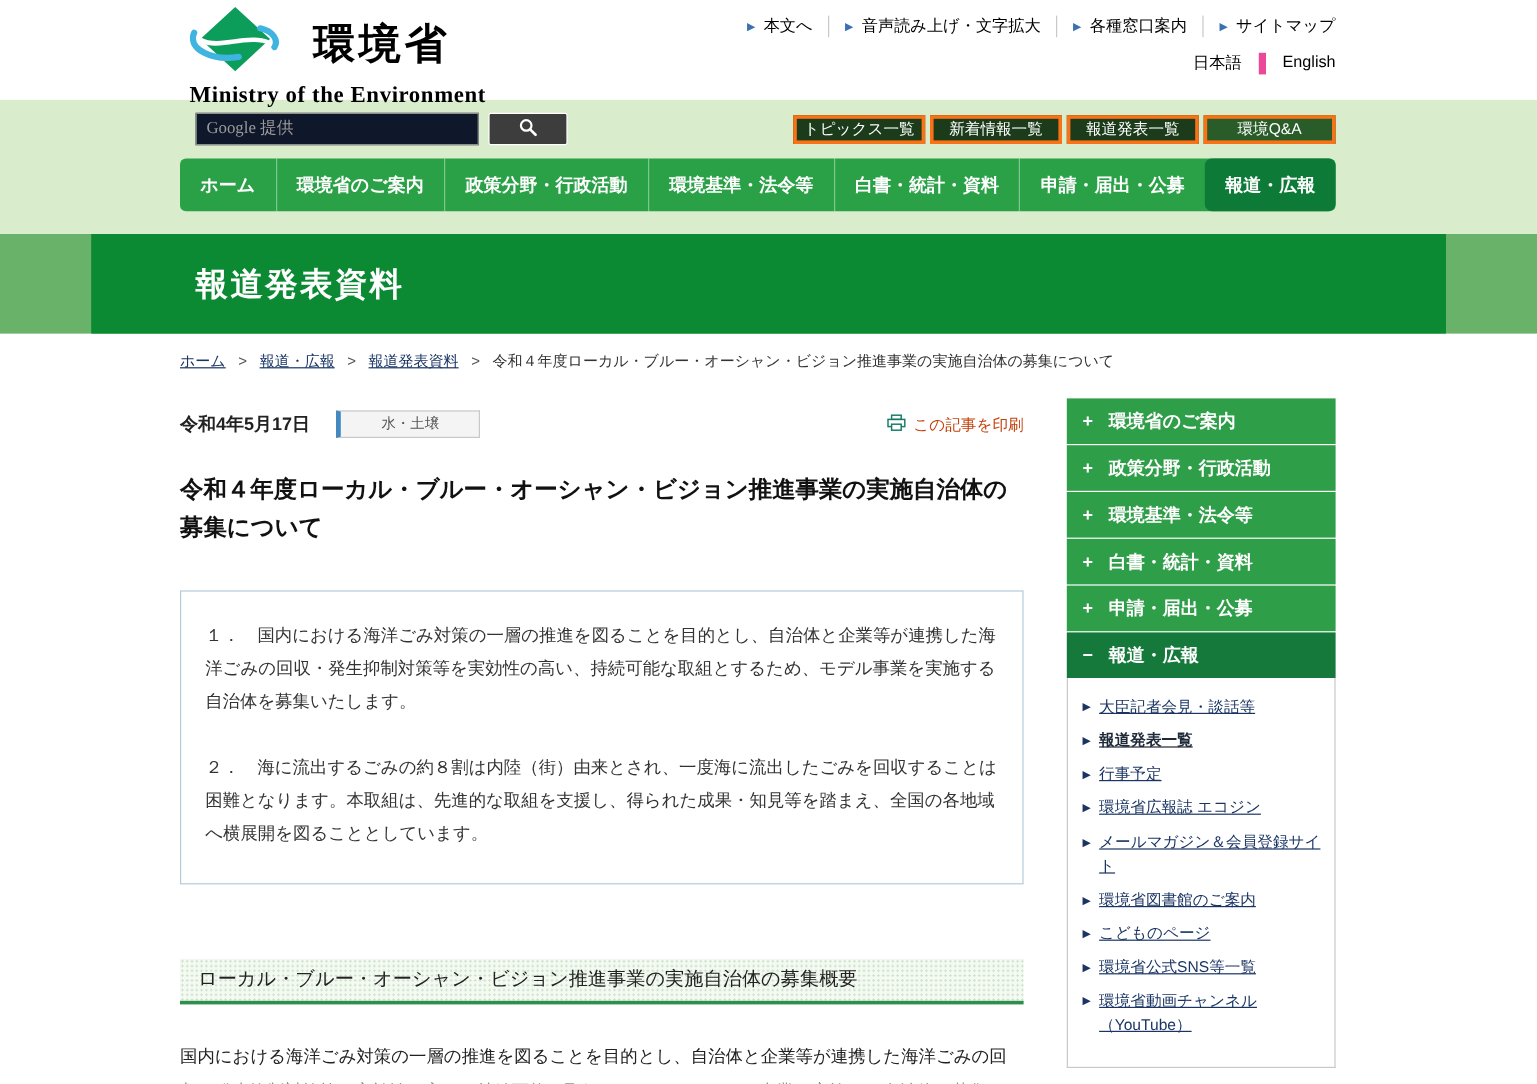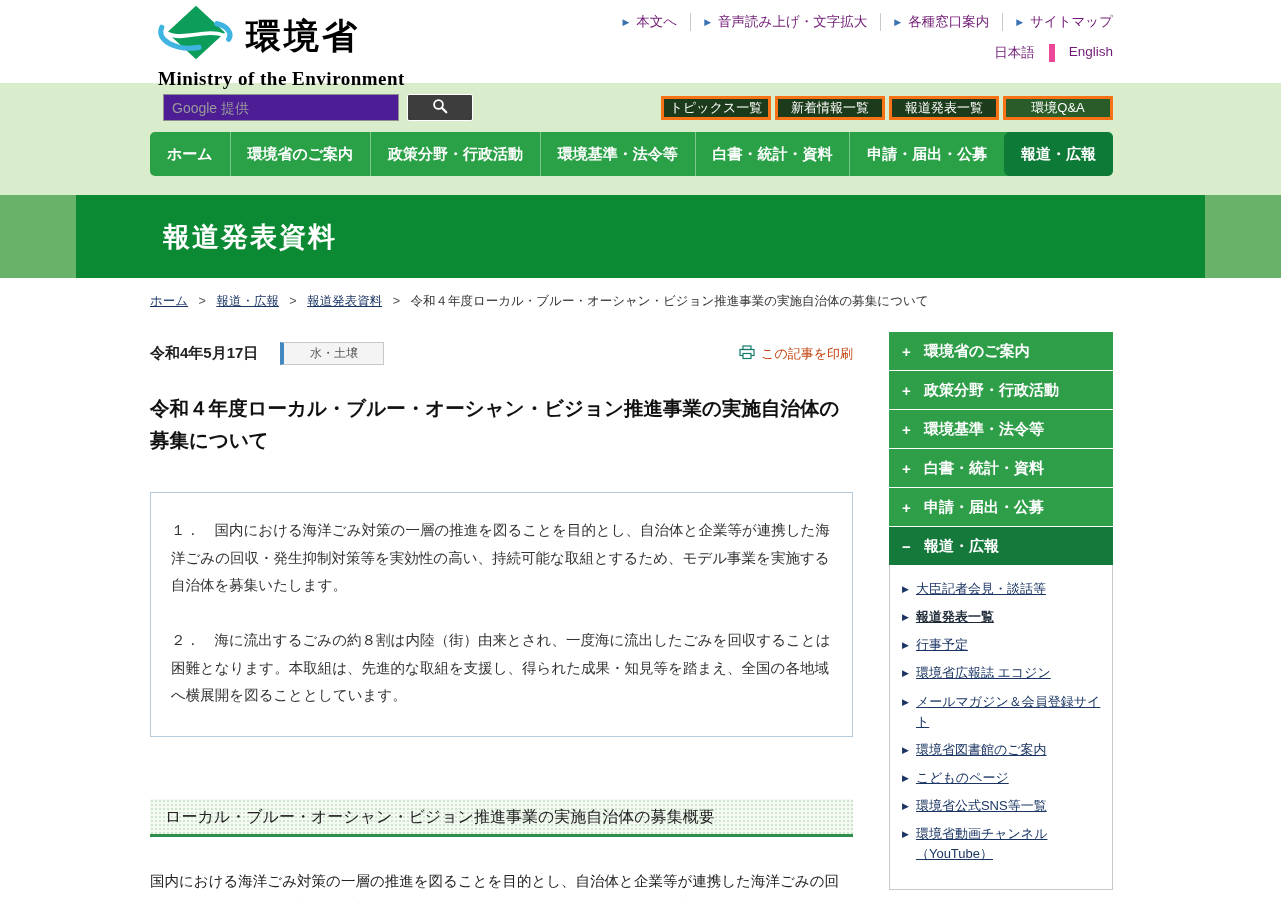--- a/index.html
+++ b/index.html
@@ -7,39 +7,39 @@
   body {
     width:1281px; height:903px; overflow:hidden;
     font-family:"Liberation Sans","DejaVu Sans",sans-serif;
     color:#222;
   }
   a { cursor:pointer; }
 
   
   .site-header { height:83px; position:relative; background:#fff; }
   .logo { position:absolute; left:158px; top:5px; }
-  .logo-top { display:flex; align-items:center; gap:12px; }
+  .logo-top { display:flex; align-items:center; gap:27px; }
   .logo-kanji { font-size:35px; font-weight:bold; letter-spacing:3px; color:#000; }
   .logo-en { font-family:"Liberation Serif","DejaVu Serif",serif; font-weight:bold; font-size:19px; color:#000; margin-top:1px; letter-spacing:.5px; }
   .utility-links { position:absolute; right:168px; top:13px; display:flex; list-style:none; font-size:13.5px; color:#222; }
   .utility-links li { padding:0 13px; display:flex; align-items:center; }
   .utility-links li + li { border-left:1px solid #c9c9c9; }
   .utility-links li:last-child { padding-right:0; }
   .tri-blue { color:#3a72b0; font-size:9px; margin-right:7px; }
-  .utility-links a, .lang-links a { color:#701a75; text-decoration:none; }
+  .utility-links a, .lang-links a { color:#000000; text-decoration:none; }
   .lang-links { position:absolute; right:168px; top:44px; font-size:13.5px; display:flex; }
   .lang-links span.lang { padding:0 14px; }
   .lang-links span.lang + span.lang { border-left:6px solid #ec4899; }
   .lang-links span.lang:last-child { padding-right:0; }
 
   
   .green-band { background:#d9eccb; height:112px; }
   .band-inner { width:963px; margin-left:150px; position:relative; }
   .search-row { display:flex; align-items:center; padding-top:11px; }
-  .search-input { width:236px; height:27px; margin-left:13px; border:1px solid #8f8f8f; background:#4c1d95; padding:0 8px; font-size:14px; color:#888; }
+  .search-input { width:236px; height:27px; margin-left:13px; border:1px solid #8f8f8f; background:#0f172a; padding:0 8px; font-size:14px; color:#888;font-family:Liberation Serif, serif; }
   .search-input::placeholder { color:#9a9a9a; }
   .search-btn { width:66px; height:27px; margin-left:8px; background:#3d3d3d; border:1px solid #fff; border-radius:2px; display:flex; align-items:center; justify-content:center; cursor:pointer; }
   .quick-buttons { margin-left:auto; display:flex; gap:4px; }
   .quick-btn { width:110px; height:24px; background:#1b3b1b; color:#fff; font-size:13px; border:3px solid #f97316; display:flex; align-items:center; justify-content:center; cursor:pointer; font-family:inherit; }
   .quick-btn.qa { background:#2a5c2a; }
 
   .main-nav { margin-top:11px; height:44px; background:#2aa147; border-radius:5px; display:flex; }
   .nav-item { flex:1 1 auto; display:flex; align-items:center; justify-content:center; color:#fff; font-size:15px; font-weight:bold; padding:0 14px; white-space:nowrap; cursor:pointer; }
   .nav-item + .nav-item { border-left:1px solid rgba(255,255,255,.4); }
   .nav-item.active { background:#0e7a38; border-radius:6px; border-left:none; }
@@ -55,21 +55,21 @@
   .crumb-sep { color:#555; margin:0 7px; }
 
   
   .columns { margin-left:150px; width:963px; display:flex; margin-top:22px; }
   .main-col { width:703px; }
   .side-col { width:224px; margin-left:36px; }
 
   
   .date-row { display:flex; align-items:center; margin-top:10px; }
   .article-date { font-size:15px; font-weight:bold; color:#222; }
-  .cat-badge { margin-left:22px; width:104px; height:23px; background:#f4f4f4; border:1px solid #c8c8c8; border-left:4px solid #4488c0; color:#555; font-size:12px; display:flex; align-items:center; justify-content:center; }
+  .cat-badge { margin-left:22px; width:120px; height:23px; background:#f4f4f4; border:1px solid #c8c8c8; border-left:4px solid #4488c0; color:#555; font-size:12px; display:flex; align-items:center; justify-content:center; }
   .print-link { margin-left:auto; display:flex; align-items:center; gap:6px; font-size:13px; color:#c2410c; text-decoration:none; }
   .article-title { margin-top:27px; font-size:19.5px; font-weight:bold; line-height:1.65; color:#111; }
   .summary-box { margin-top:36px; border:1px solid #b5cbdb; padding:24px 20px 26px 20px; font-size:14.5px; line-height:1.9; color:#333; }
   .summary-box p + p { margin-top:27px; }
   .section-heading {
     margin-top:62px; height:38px; line-height:35px; font-size:16px; font-weight:normal; color:#222;
     padding-left:15px; border-bottom:3px solid #2e8f4c;
     background-color:#f4f9f2;
     background-image:radial-gradient(#cde4cd 1px, rgba(0,0,0,0) 1px);
     background-size:4px 4px;

